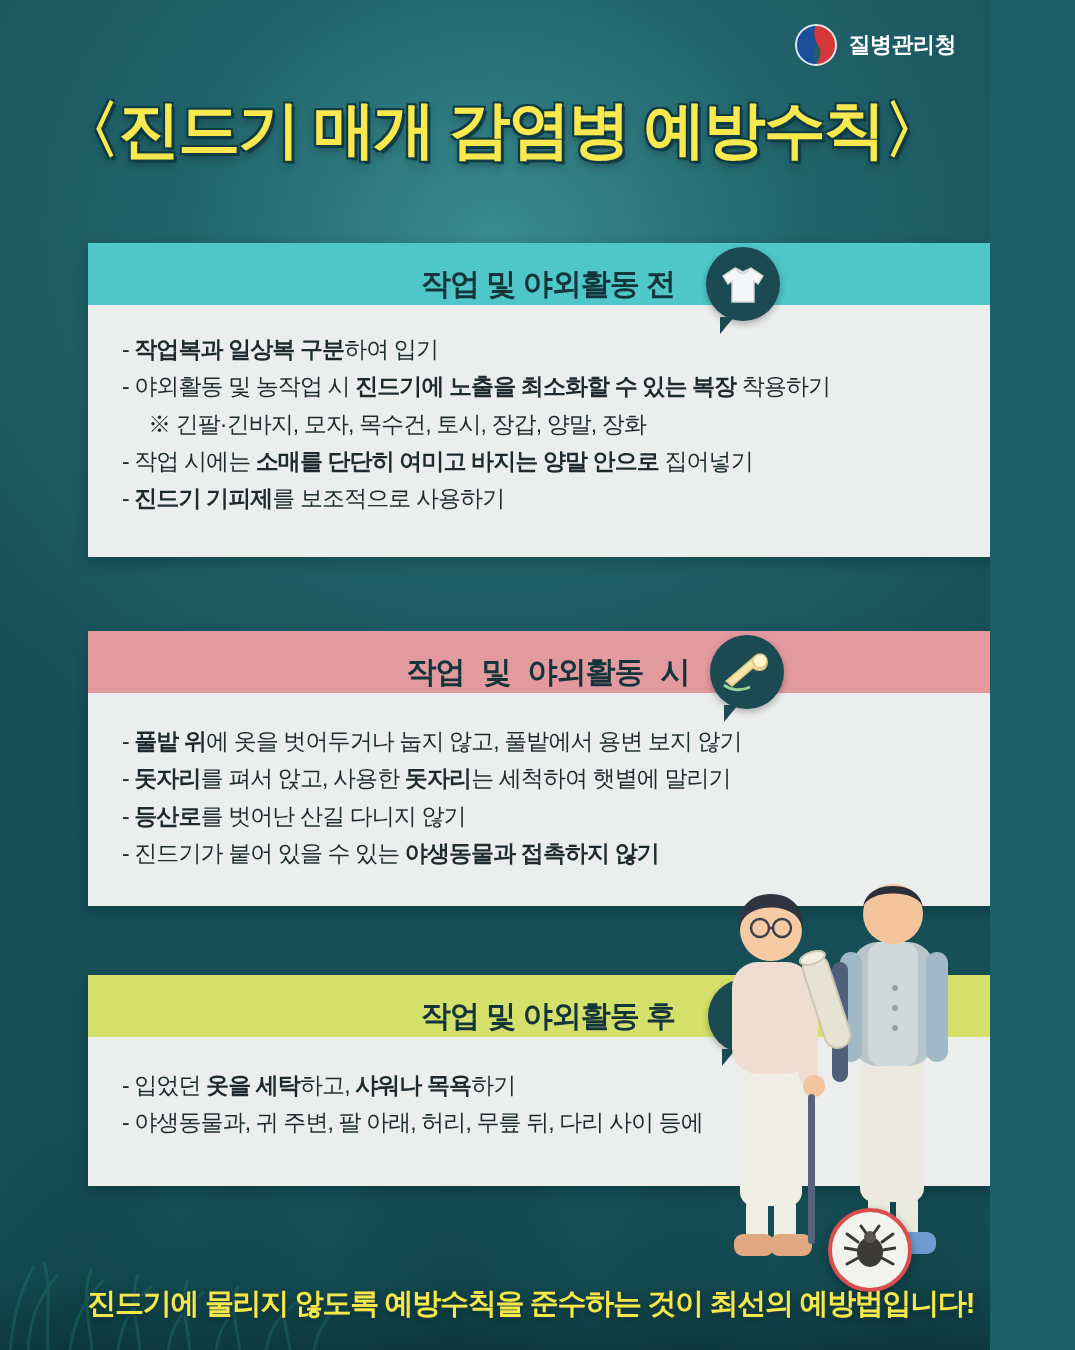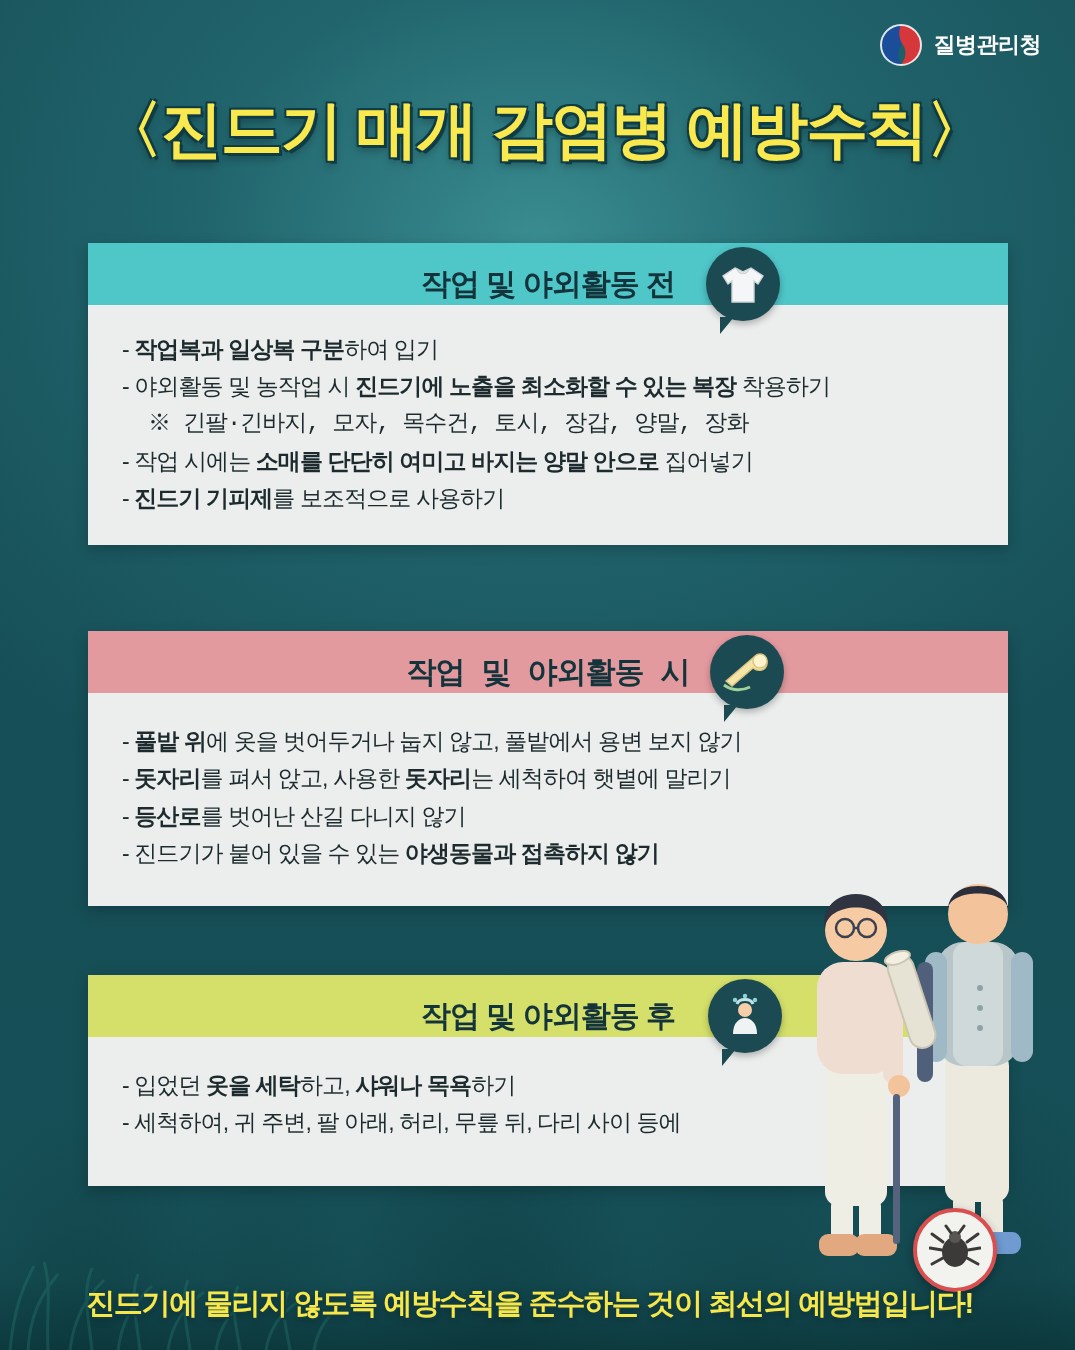--- a/index.html
+++ b/index.html
@@ -8,21 +8,21 @@
   }
   body {
     width: 1075px;
     height: 1350px;
     font-family: "Liberation Sans", sans-serif;
     background: #1d5f66;
     overflow: hidden;
   }
   .poster {
     position: relative;
-    width: 1075px;
+    width: 990px;
     height: 1350px;
     background:
       radial-gradient(ellipse 70% 45% at 50% 18%, rgba(58,142,146,0.95) 0%, rgba(32,98,106,0.9) 45%, rgba(22,78,86,0.95) 100%),
       linear-gradient(180deg, #2d7d83 0%, #246c74 35%, #1c5b64 70%, #17525c 100%);
     overflow: hidden;
   }
   
   .bg-forest {
     position: absolute;
     left: 0; right: 0; bottom: 0;
@@ -107,31 +107,31 @@
   }
   .card-head-title {
     color: #14343b;
     font-size: 30px;
     font-weight: bold;
     letter-spacing: -1px;
     margin-top: 20px;
   }
   .card-body {
     background: #eceeed;
-    padding: 26px 30px 28px 34px;
+    padding: 26px 30px 40px 34px;
   }
   .line {
     color: #1d2b2e;
     font-size: 23px;
     line-height: 1.62;
     letter-spacing: -0.9px;
     white-space: nowrap;
   }
   .line .b { font-weight: bold; }
-  .line.indent { padding-left: 26px; font-family: Liberation Mono, monospace; }
+  .line.indent { padding-left: 26px; }
 
   
   .badge {
     position: absolute;
     top: 4px;
     width: 74px;
     height: 74px;
     border-radius: 50%;
     background: #1b4a52;
     display: flex;
@@ -185,21 +185,21 @@
     align-items: center;
     justify-content: center;
     box-shadow: 0 3px 8px rgba(0,0,0,0.3);
   }
 
   
   .footer {
     position: absolute;
     left: 0; right: 16px;
     bottom: 26px;
-    text-align: center;
+    text-align: right;
   }
   .footer-text {
     color: #f6e84a;
     font-size: 29px;
     font-weight: bold;
     letter-spacing: -1.3px;
     text-shadow: 2px 2px 0 #123b43, 0 3px 7px rgba(0,0,0,0.3);
     white-space: nowrap;
   }
 </style>
@@ -310,21 +310,21 @@
           <circle cx="36" cy="10" r="2.2" fill="#8fd3db"></circle>
           <circle cx="26" cy="6" r="2.2" fill="#8fd3db"></circle>
         </svg>
       </span>
     </div>
     <div class="card-body" style="padding-top:30px;padding-bottom:44px;">
       <div class="line">
         <span>- 입었던 <span class="b">옷을 세탁</span>하고, <span class="b">샤워나 목욕</span>하기</span>
       </div>
       <div class="line">
-        <span>- 세척하여, 귀 주변, 팔 아래, 허리, 무릎 뒤, 다리 사이 등에</span>
+        <span>- 야생동물과, 귀 주변, 팔 아래, 허리, 무릎 뒤, 다리 사이 등에</span>
       </div>
     </div>
   </div>
 
   <svg class="people" viewBox="0 0 300 470">
 
     <g>
       <rect x="178" y="250" width="64" height="150" rx="14" fill="#eceade"></rect>
       <rect x="186" y="392" width="22" height="52" rx="8" fill="#eceade"></rect>
       <rect x="214" y="392" width="22" height="52" rx="8" fill="#eceade"></rect>

